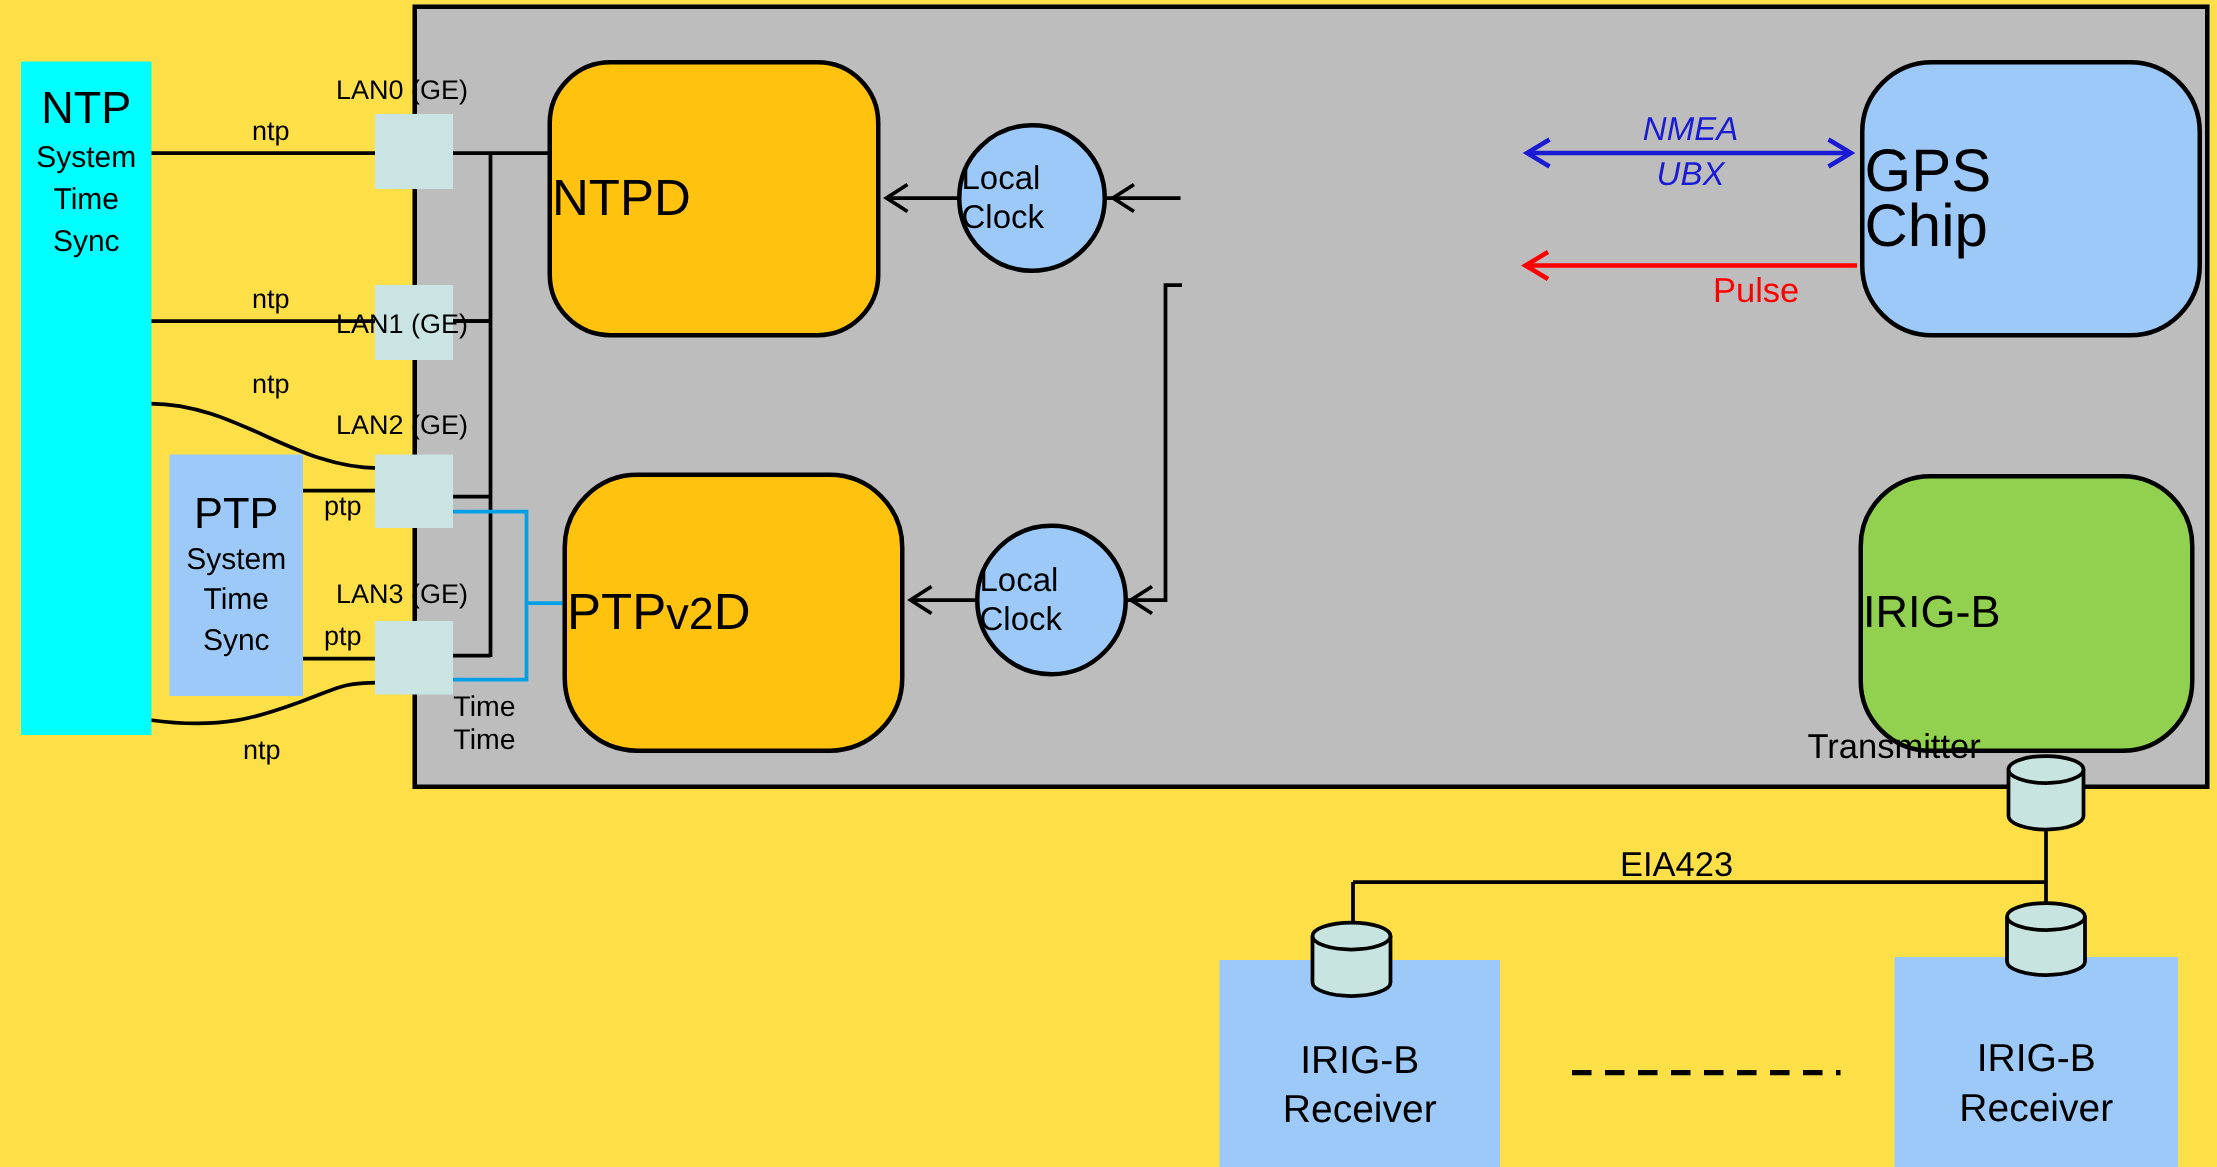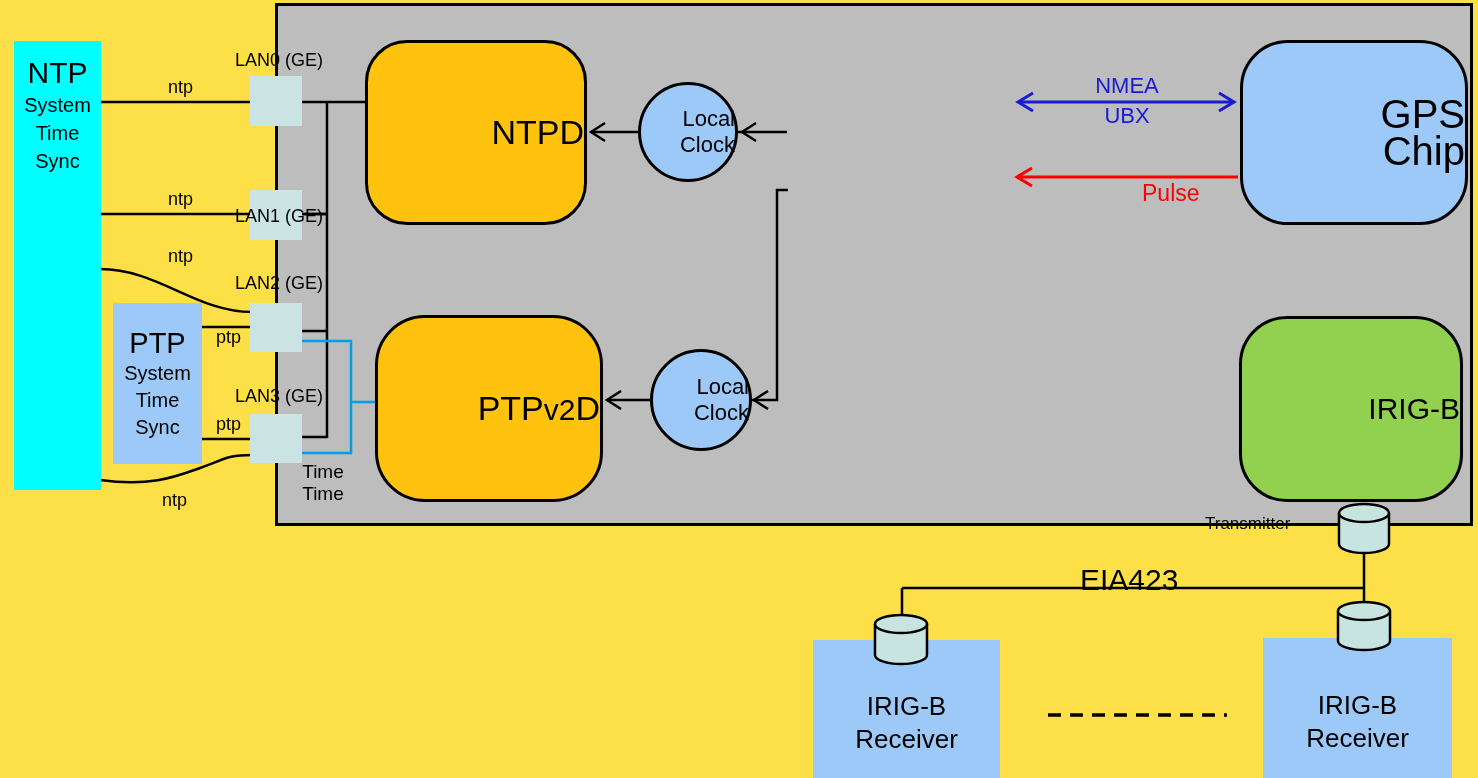--- a/index.html
+++ b/index.html
@@ -2,21 +2,21 @@
 <html><head>
 <meta charset="utf-8">
 <style>
   html,body{margin:0;padding:0;background:#fff;}
   #stage{position:relative;width:1478px;height:778px;background:#fde047;
          font-family:"Liberation Sans", sans-serif;color:#000;overflow:hidden;}
   .abs{position:absolute;}
   
   #chassis{left:275px;top:3px;width:1192px;height:517px;background:#BDBDBD;border:3px solid #000;}
   
-  .node{display:flex;flex-direction:column;align-items:flex-end;justify-content:center;
+  .node{display:flex;flex-direction:column;align-items:flex-start;justify-content:center;
         border:3px solid #000;box-sizing:border-box;text-align:center;}
   .orange{background:#FFC20E;}
   .lblue{background:#9CC9F7;}
   .green{background:#92D050;}
   #ntpd{left:365px;top:40px;width:222px;height:185px;border-radius:42px;font-size:34px;}
   #gpsd{left:788px;top:42px;width:225px;height:186px;border-radius:42px;font-size:34px;}
   #gpschip{left:1240px;top:40px;width:228px;height:185px;border-radius:48px;font-size:40px;line-height:37px;}
   #ptpv2d{left:375px;top:315px;width:228px;height:187px;border-radius:50px;font-size:34px;}
   #ptpv2d .small{font-size:30px;}
   #irigb{left:1239px;top:316px;width:224px;height:186px;border-radius:48px;font-size:30px;}
@@ -33,27 +33,27 @@
           display:flex;flex-direction:column;align-items:center;justify-content:center;box-sizing:border-box;}
   #ptpbox .t{font-size:29px;line-height:33px;}
   #ptpbox .s{font-size:20px;line-height:27px;}
   
   .receiver{display:flex;flex-direction:column;align-items:center;justify-content:center;
             background:#9CC9F7;font-size:26px;line-height:33px;text-align:center;padding-top:28px;box-sizing:border-box;}
   #recv-left{left:813px;top:640px;width:187px;height:138px;}
   #recv-right{left:1263px;top:638px;width:189px;height:140px;}
   
   .lbl{font-size:18px;white-space:nowrap;}
-  .lanlbl{width:110px;text-align:right;}
+  .lanlbl{width:110px;text-align:center;}
   .blue-t{color:#1A1AD4;font-size:22px;}
   .red-t{color:#FF0000;font-size:23px;}
-  .mid{text-align:center;}
+  .mid{text-align:center;font-style:italic;}
   #timestamp{left:290px;top:461px;width:66px;text-align:center;font-size:19px;line-height:22px;}
-  #transmitter{left:1205px;top:514px;font-size:17px;}
-  #eia423{left:1080px;top:563px;font-size:30px;}
+  #transmitter{left:1205px;top:484px;font-size:23px;}
+  #eia423{left:1080px;top:563px;font-size:23px;}
   svg{position:absolute;left:0;top:0;}
 </style>
 </head>
 <body>
 
 <div id="stage">
 
   <div id="chassis" class="abs"></div>
 
   <svg id="wires" width="1478" height="778">

